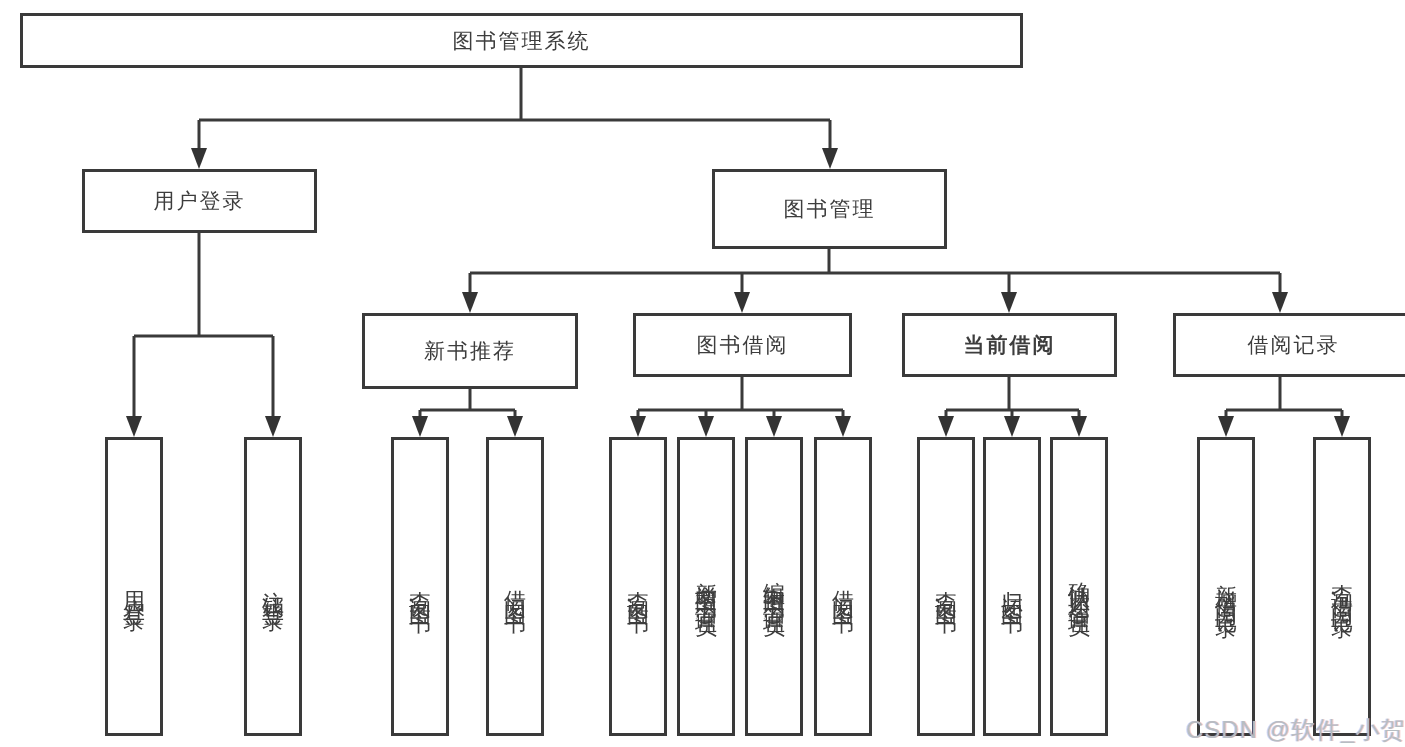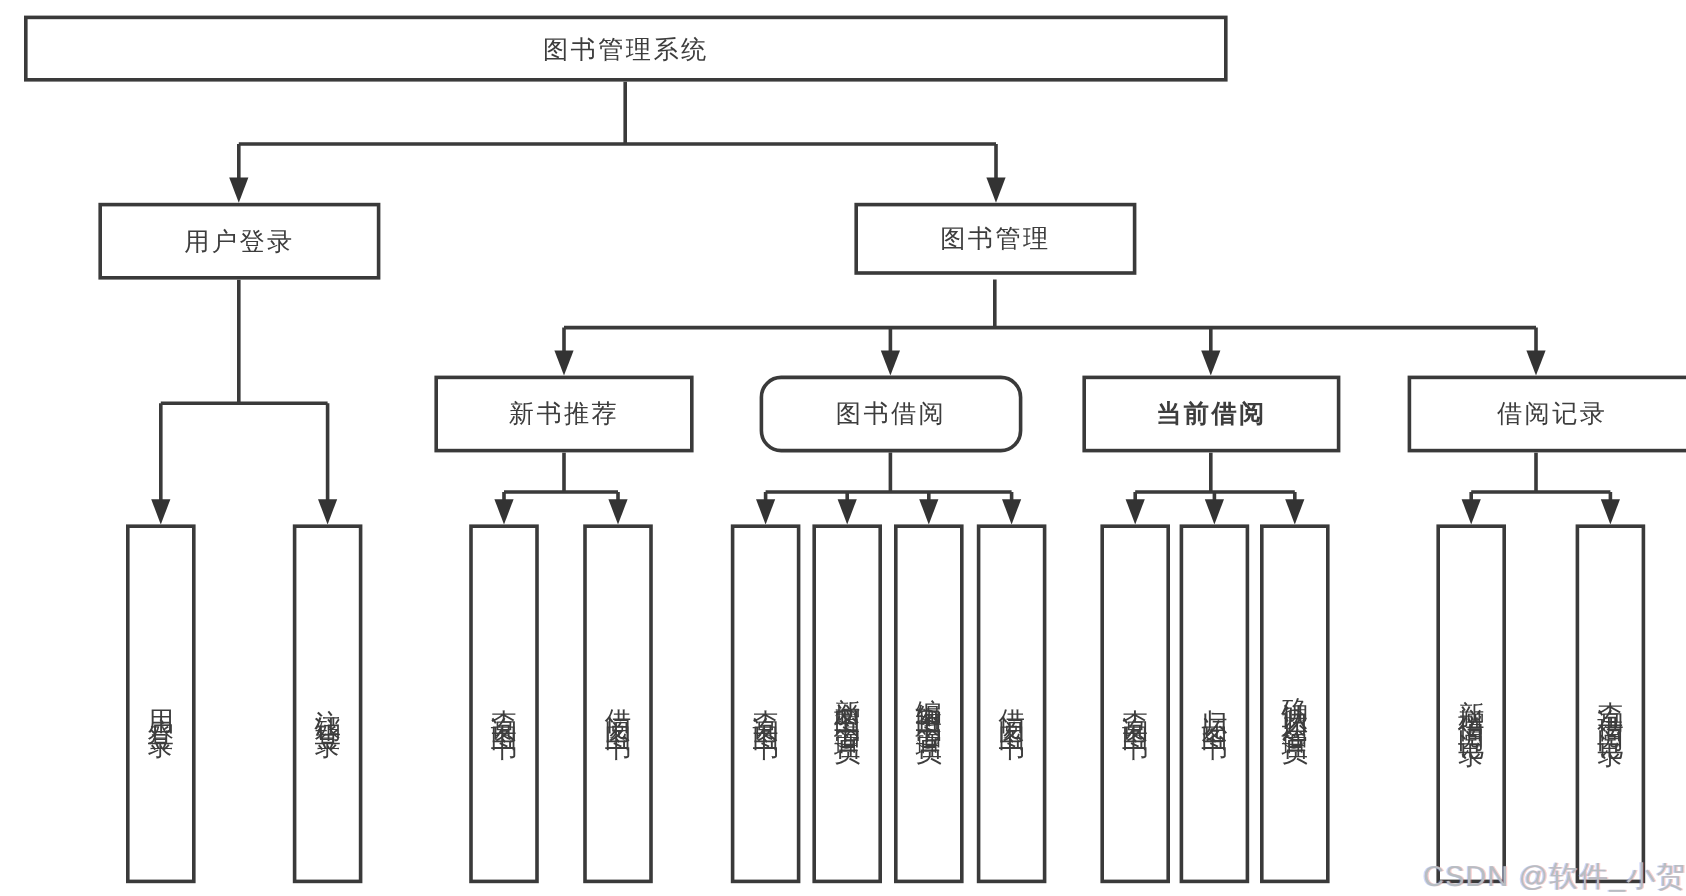--- a/index.html
+++ b/index.html
@@ -39,24 +39,24 @@
     text-orientation: mixed;
     font-size: 22px;
     letter-spacing: 7px;
     line-height: 1;
   }
   .node.v.long span { letter-spacing: 5px; }
   
   .n-root          { left: 20px;  top: 13px;  width: 1003px; height: 55px; }
   
   .n-user-login    { left: 82px;  top: 169px; width: 235px; height: 64px; }
-  .n-book-mgmt     { left: 712px; top: 169px; width: 235px; height: 60px; font-family: Liberation Serif, serif; }
+  .n-book-mgmt     { left: 712px; top: 169px; width: 235px; height: 80px; font-family: Liberation Serif, serif; }
   
-  .n-new-book      { left: 362px;  top: 313px; width: 216px; height: 64px; }
-  .n-book-borrow   { left: 633px;  top: 313px; width: 219px; height: 64px; border-radius: 18px; }
+  .n-new-book      { left: 362px;  top: 313px; width: 216px; height: 76px; }
+  .n-book-borrow   { left: 633px;  top: 313px; width: 219px; height: 64px; }
   .n-cur-borrow    { left: 902px;  top: 313px; width: 215px; height: 64px; font-weight: bold; }
   .n-borrow-record { left: 1173px; top: 313px; width: 241px; height: 64px; }
   
   .leaf { top: 437px; width: 58px; height: 299px; }
   .n-a1 { left: 105px; }
   .n-a2 { left: 244px; }
   .n-b1 { left: 391px; }
   .n-b2 { left: 486px; }
   .n-c1 { left: 609px; }
   .n-c2 { left: 677px; }

